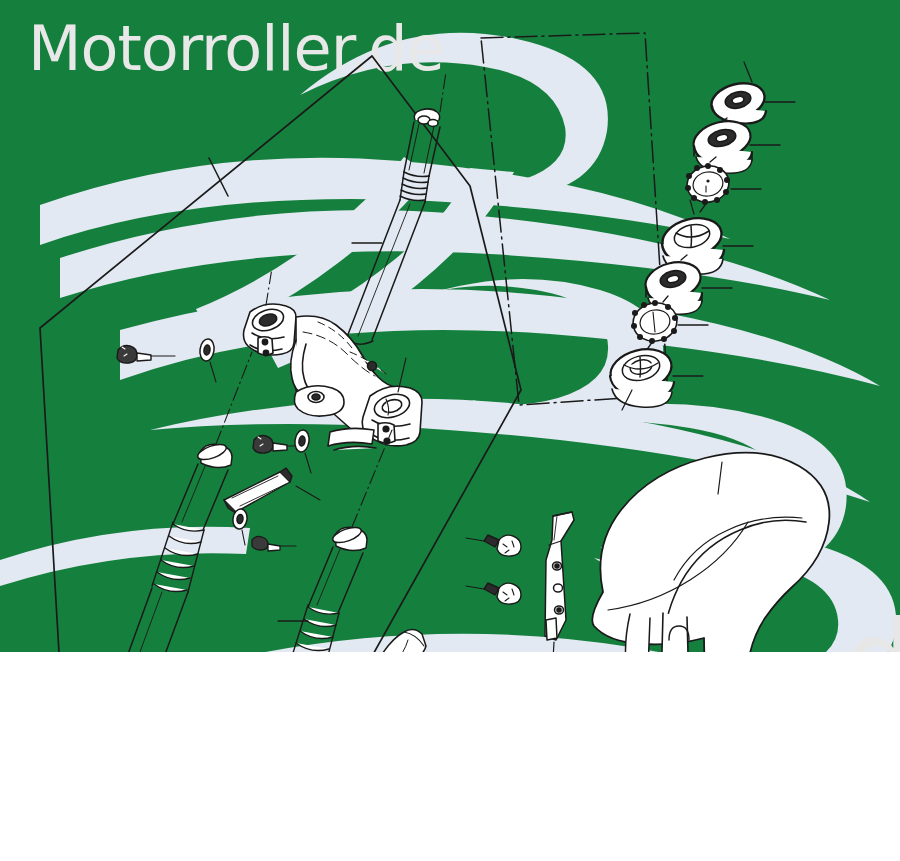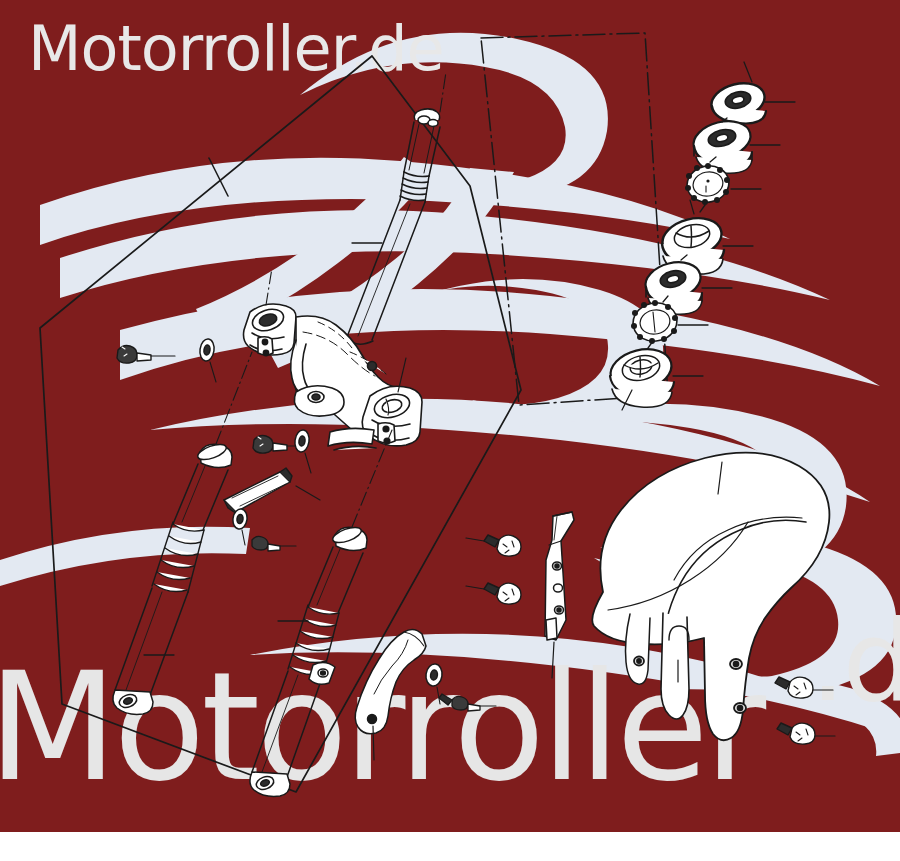--- a/index.html
+++ b/index.html
@@ -1,21 +1,21 @@
 <!DOCTYPE html>
 <html><head>
 <meta charset="utf-8">
 <title>Front Fork Exploded Parts Diagram</title>
 <style>
   html,body{margin:0;padding:0;background:#ffffff;}
   body{
     font-family:"Liberation Sans", sans-serif;
     width:900px;height:861px;overflow:hidden;position:relative;
   }
-  #stage{position:relative;width:900px;height:832px;background:#7f1d1d;overflow:hidden;}
+  #stage{position:relative;width:900px;height:652px;background:#15803d;overflow:hidden;}
   #stage svg{position:absolute;left:0;top:0;}
   .wm-layer{position:absolute;left:0;top:0;width:900px;height:861px;pointer-events:none;}
   .wm-text{
     position:absolute;
     font-family:"DejaVu Sans", sans-serif;
     font-weight:400;
     color:#e8e8e8;
     white-space:nowrap;
     letter-spacing:-1px;
     user-select:none;

